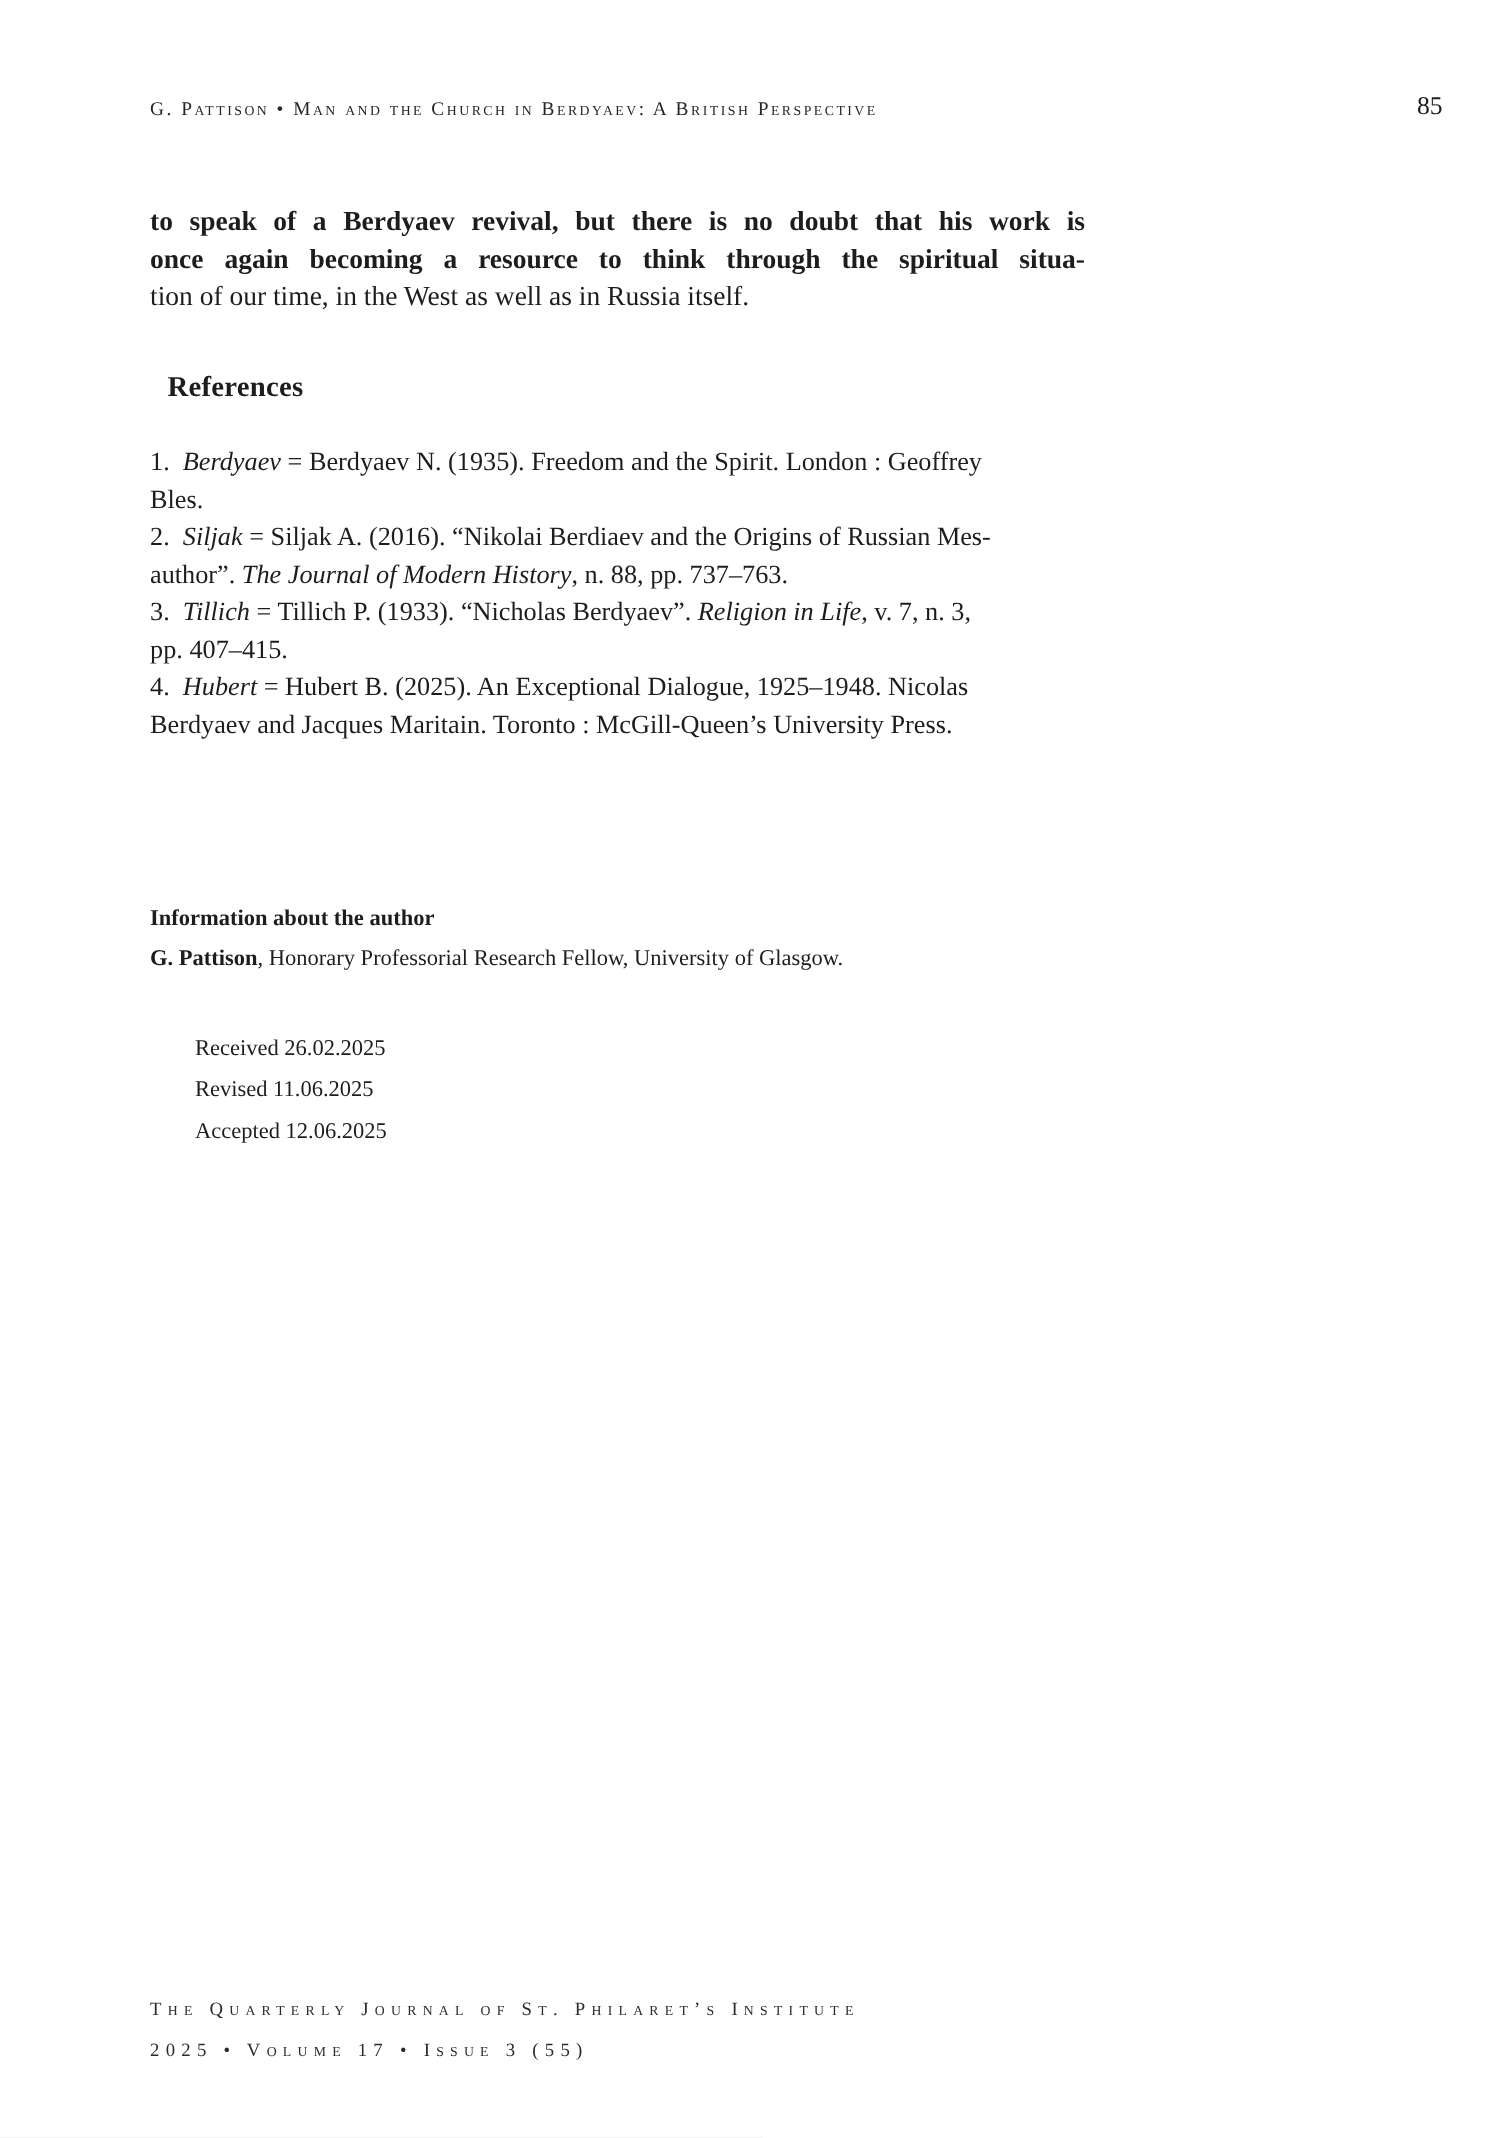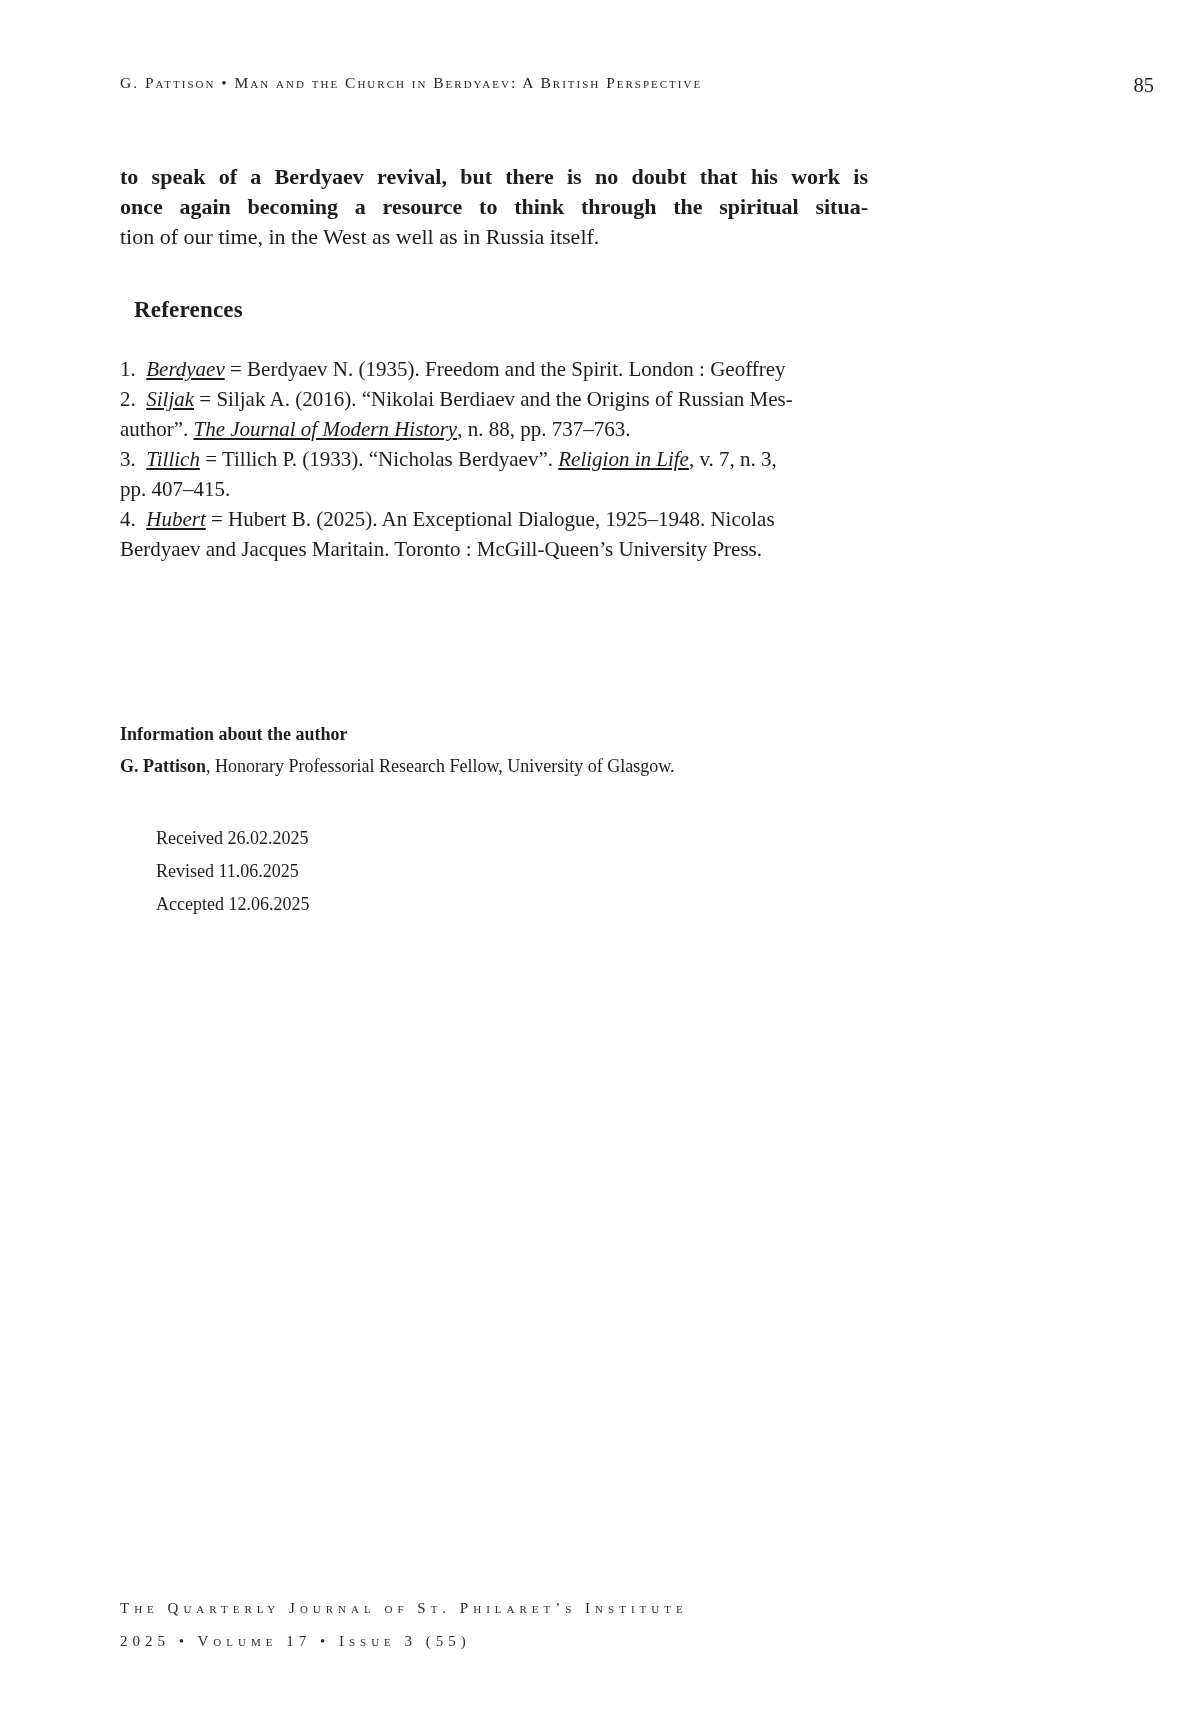--- a/index.html
+++ b/index.html
@@ -12,21 +12,21 @@
     color: #1d1d1b;
     overflow: hidden;
   }
   .running-head {
     position: absolute;
     top: 74px;
     left: 120px;
     right: 46px;
     display: flex;
     justify-content: space-between;
-    align-items: flex-start;
+    align-items: flex-end;
   }
   .running-title {
     font-variant: small-caps;
     letter-spacing: 2px;
     font-size: 15.5px;
     color: #262624;
   }
   .page-number {
     font-size: 20.5px;
     color: #1d1d1b;
@@ -54,21 +54,21 @@
     letter-spacing: 0.2px;
   }
   .refs {
     position: absolute;
     top: 354px;
     left: 120px;
     width: 784px;
     font-size: 21px;
     line-height: 30px;
   }
-  .it { font-style: italic; text-decoration: underline; }
+  .it { font-style: italic; }
   .bd { font-weight: bold; }
   .author-heading {
     position: absolute;
     top: 724px;
     left: 120px;
     font-size: 18px;
     font-weight: bold;
   }
   .author-line {
     position: absolute;
@@ -109,20 +109,21 @@
   <div class="body-para">
     <div class="line j">to speak of a Berdyaev revival, but there is no doubt that his work is</div>
     <div class="line j">once again becoming a resource to think through the spiritual situa-</div>
     <div class="line">tion of our time, in the West as well as in Russia itself.</div>
   </div>
 
   <h2 class="refs-heading">References</h2>
 
   <div class="refs">
     <div class="line"><span>1. </span><span class="it">Berdyaev</span><span> = Berdyaev N. (1935). Freedom and the Spirit. London : Geoffrey</span></div>
+    <div class="line"><span>Bles.</span></div>
     <div class="line"><span>2. </span><span class="it">Siljak</span><span> = Siljak A. (2016). “Nikolai Berdiaev and the Origins of Russian Mes-</span></div>
     <div class="line"><span>author”. </span><span class="it">The Journal of Modern History</span><span>, n. 88, pp. 737–763.</span></div>
     <div class="line"><span>3. </span><span class="it">Tillich</span><span> = Tillich P. (1933). “Nicholas Berdyaev”. </span><span class="it">Religion in Life</span><span>, v. 7, n. 3,</span></div>
     <div class="line"><span>pp. 407–415.</span></div>
     <div class="line"><span>4. </span><span class="it">Hubert</span><span> = Hubert B. (2025). An Exceptional Dialogue, 1925–1948. Nicolas</span></div>
     <div class="line"><span>Berdyaev and Jacques Maritain. Toronto : McGill-Queen’s University Press.</span></div>
   </div>
 
   <div class="author-heading">Information about the author</div>
 

